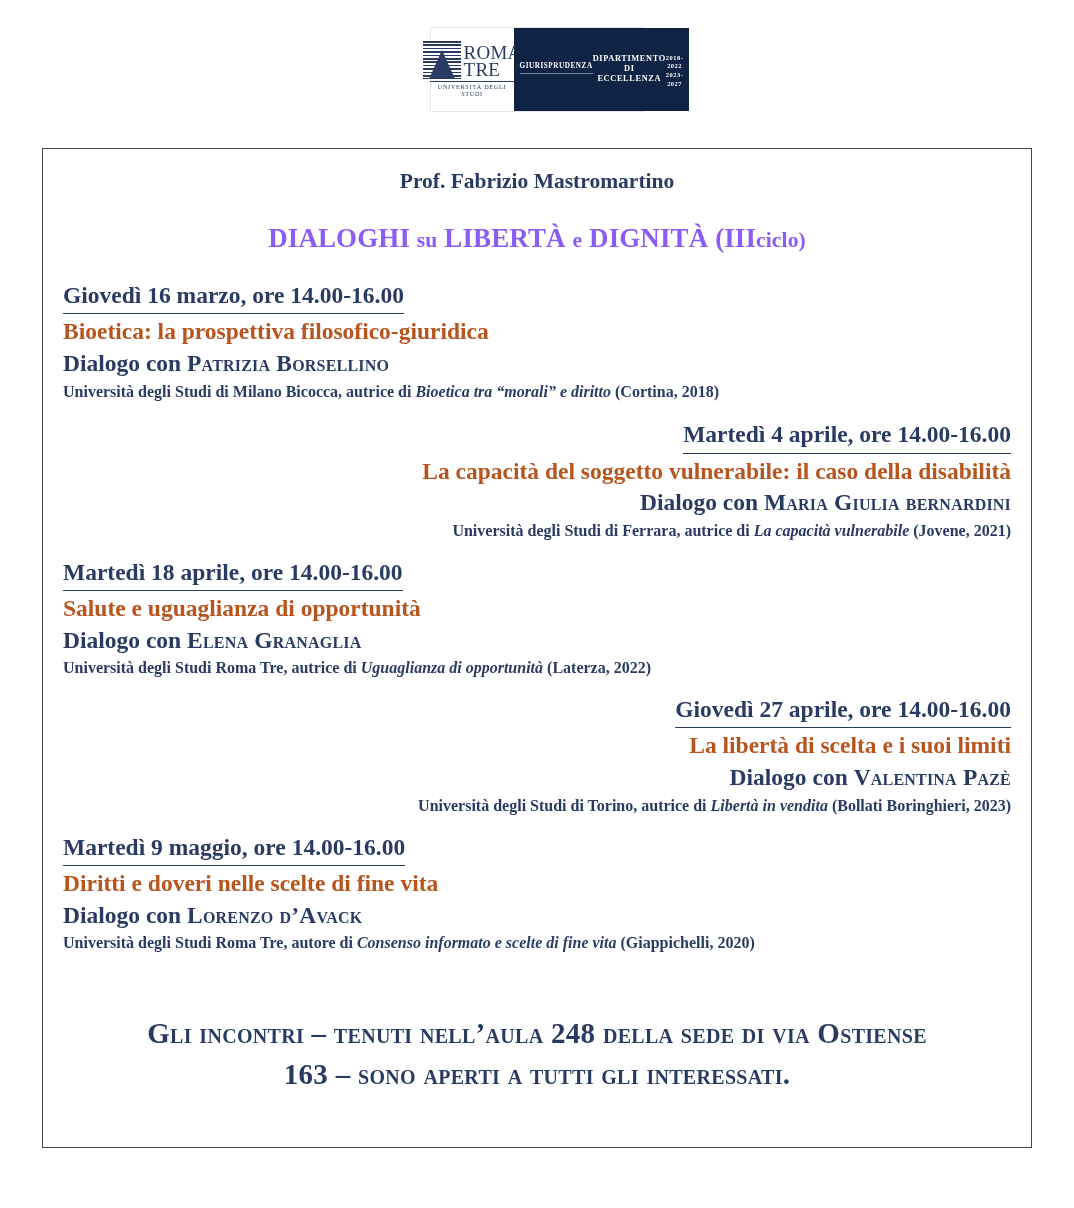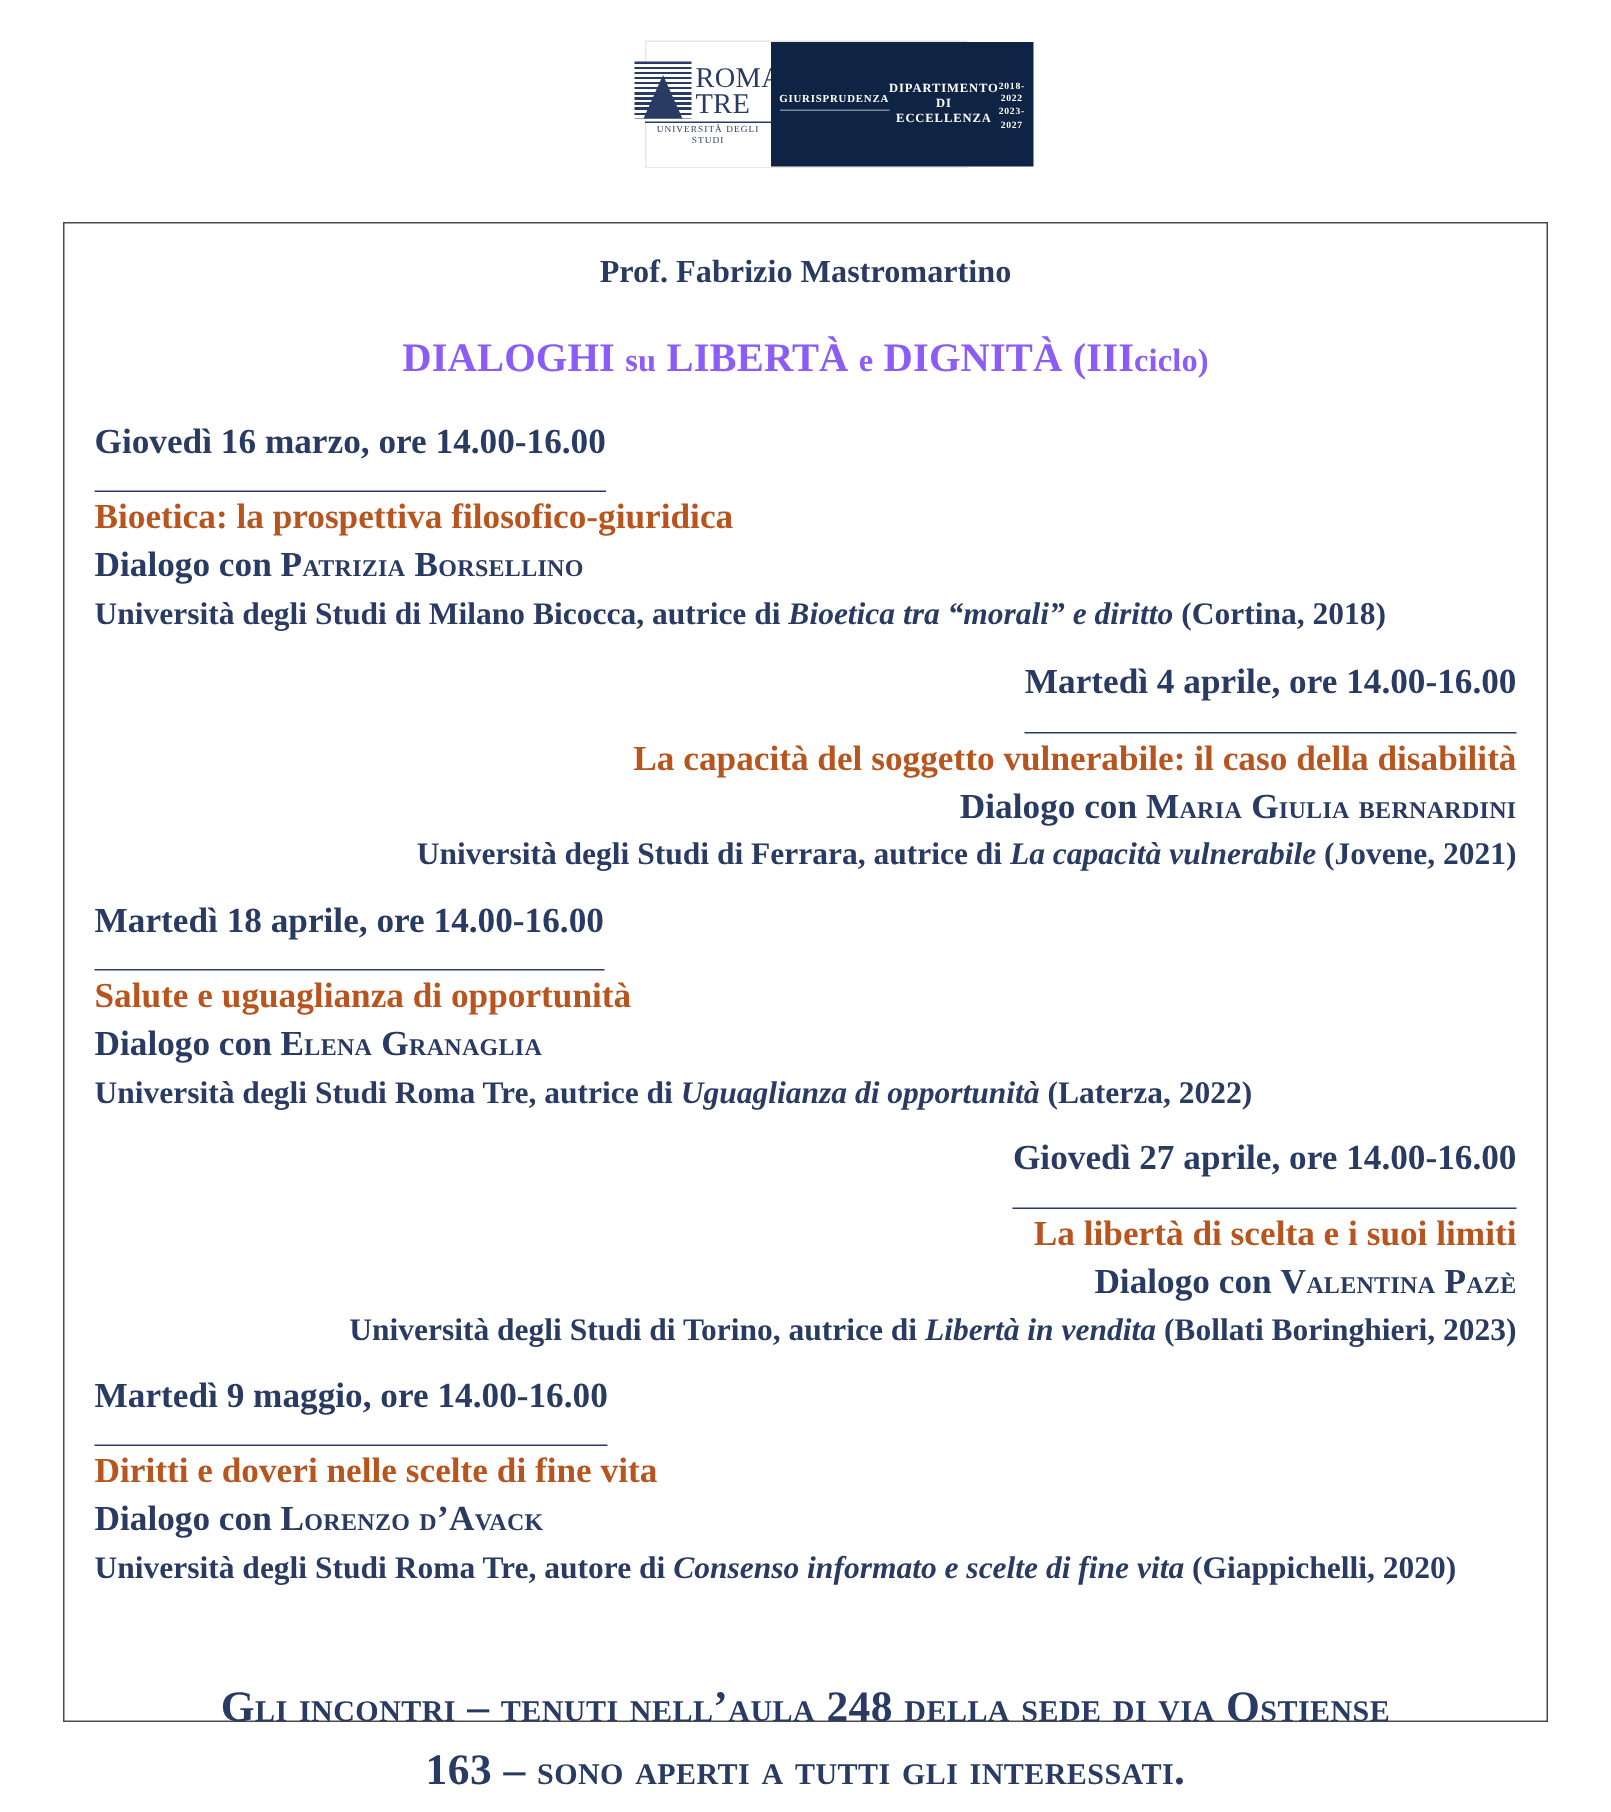--- a/index.html
+++ b/index.html
@@ -176,21 +176,21 @@
   .event.align-left  { text-align: left; }
   .event.align-right { text-align: right; }
 
   .ev-date {
     color: #2a3b63;
     font-weight: bold;
     font-size: 23.5px;
     line-height: 1.33;
     display: inline-block;
     border-bottom: 1.6px solid #2a3b63;
-    padding-bottom: 16px;
+    padding-bottom: 2px;
   }
   .ev-topic {
     color: #b8551f;
     font-weight: bold;
     font-size: 23.5px;
     line-height: 1.36;
     margin-top: 2px;
   }
   .ev-speaker {
     color: #2a3b63;
@@ -198,21 +198,21 @@
     font-size: 23.5px;
     line-height: 1.34;
   }
   .ev-speaker .name {
     font-variant: small-caps;
     letter-spacing: 0.2px;
   }
   .ev-affil {
     color: #2a3b63;
     font-weight: bold;
-    font-size: 21px;
+    font-size: 16px;
     line-height: 1.42;
     margin-top: 1px;
   }
   .ev-affil i { font-style: italic; }
 
   .gap-a { height: 16px; }
   .gap-b { height: 14px; }
 
   
   .footer {

